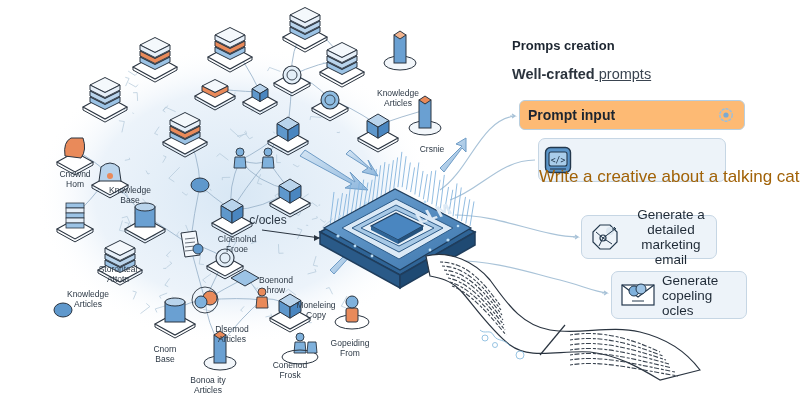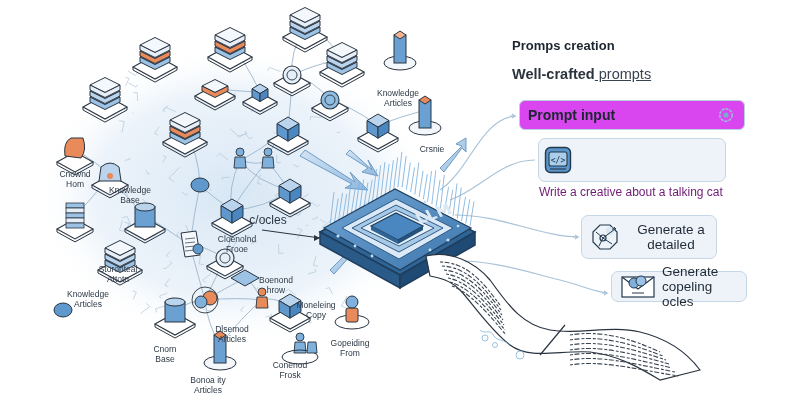--- a/index.html
+++ b/index.html
@@ -7,35 +7,35 @@
     body { position: relative; font-family: "Liberation Sans", "DejaVu Sans", sans-serif; color: #1f2a36; }
     #diagram { position: absolute; left: 0; top: 0; width: 800px; height: 400px; }
     .node-label { font-family: "Liberation Sans", sans-serif; font-size: 8.5px; fill: #2c3845; text-anchor: middle; }
     .llm-text { font-family: "DejaVu Sans", sans-serif; font-size: 15px; font-weight: bold; fill: #dce9f5; letter-spacing: 1px; }
 
     .panel-title { position: absolute; left: 512px; top: 38px; font-size: 13px; font-weight: bold; color: #1c2530; }
     .panel-subtitle { position: absolute; left: 512px; top: 66px; font-size: 14.5px; font-weight: bold; color: #2b333d; }
     .panel-subtitle .light { font-weight: normal; color: #3a4450; text-decoration: underline; }
 
     .prompt-input { position: absolute; left: 519px; top: 100px; width: 226px; height: 30px;
-      border: 1.5px solid #b8cfe0; border-radius: 6px; background: #d946ef;
+      border: 1.5px solid #b8cfe0; border-radius: 6px; background: #fdba74;
       display: flex; align-items: center; padding-left: 8px; }
     .prompt-input .label { font-size: 14px; font-weight: bold; color: #1c2530; flex: 1; }
     .prompt-input .settings { width: 16px; height: 16px; margin-right: 10px; }
 
     .card { position: absolute; border: 1.5px solid #c6d6e4; border-radius: 7px; background: #edf3f9;
       display: flex; align-items: center; }
     .card .text { font-size: 13.5px; line-height: 15px; color: #1f2a36; }
     .card-1 { left: 538px; top: 138px; width: 188px; height: 44px; padding-left: 5px; }
     .card-2 { left: 581px; top: 215px; width: 136px; height: 44px; padding-left: 8px; }
-    .card-3 { left: 611px; top: 271px; width: 136px; height: 31px; padding-left: 8px; }
+    .card-3 { left: 611px; top: 271px; width: 136px; height: 48px; padding-left: 8px; }
     .card .icon { flex: none; margin-right: 6px; }
     .card-2 .text { text-align: center; }
 
-    .caption { position: absolute; left: 539px; top: 185px; font-size: 12px; color: #701a75; }
+    .caption { position: absolute; left: 539px; top: 167px; font-size: 17px; color: #a16207; }
   </style>
 </head>
 <body>
 
 <svg id="diagram" viewBox="0 0 800 400" xmlns="http://www.w3.org/2000/svg">
   <defs>
     <radialGradient id="cloud" cx="50%" cy="50%" r="50%">
       <stop offset="0%" stop-color="#d6e6f4" stop-opacity="0.95"></stop>
       <stop offset="70%" stop-color="#e4eef8" stop-opacity="0.7"></stop>
       <stop offset="100%" stop-color="#ffffff" stop-opacity="0"></stop>
@@ -570,20 +570,21 @@
 
 <div class="card card-2">
   <svg class="icon" width="30" height="30" viewBox="0 0 30 30">
     <path d="M10 3 L20 3 L27 10 L27 20 L20 27 L10 27 L3 20 L3 10 Z" fill="none" stroke="#23384d" stroke-width="1.2"></path>
     <circle cx="20" cy="9" r="4" fill="#dbe6f0"></circle>
     <circle cx="13" cy="16" r="3" fill="none" stroke="#23384d" stroke-width="1.2"></circle>
     <path d="M13 16 L25 7 M13 16 L22 22 M13 16 L6 10 M13 16 L9 24 M22 7 l4 0 l-2 -2" fill="none" stroke="#23384d" stroke-width="1"></path>
   </svg>
   <div class="text">
     <div>Generate a detailed</div>
+    <div>marketing email</div>
   </div>
 </div>
 
 <div class="card card-3">
   <svg class="icon" width="36" height="26" viewBox="0 0 36 26">
     <rect x="2" y="3" width="32" height="20" fill="#fff" stroke="#23384d" stroke-width="1.2"></rect>
     <path d="M2 3 L18 15 L34 3" fill="none" stroke="#23384d" stroke-width="1.2"></path>
     <circle cx="14" cy="9" r="5" fill="#7fb1dc" stroke="#23384d" stroke-width="1"></circle>
     <circle cx="21" cy="7" r="5" fill="#9cc3e5" stroke="#23384d" stroke-width="1"></circle>
     <line x1="12" y1="19" x2="24" y2="19" stroke="#23384d" stroke-width="1"></line>

